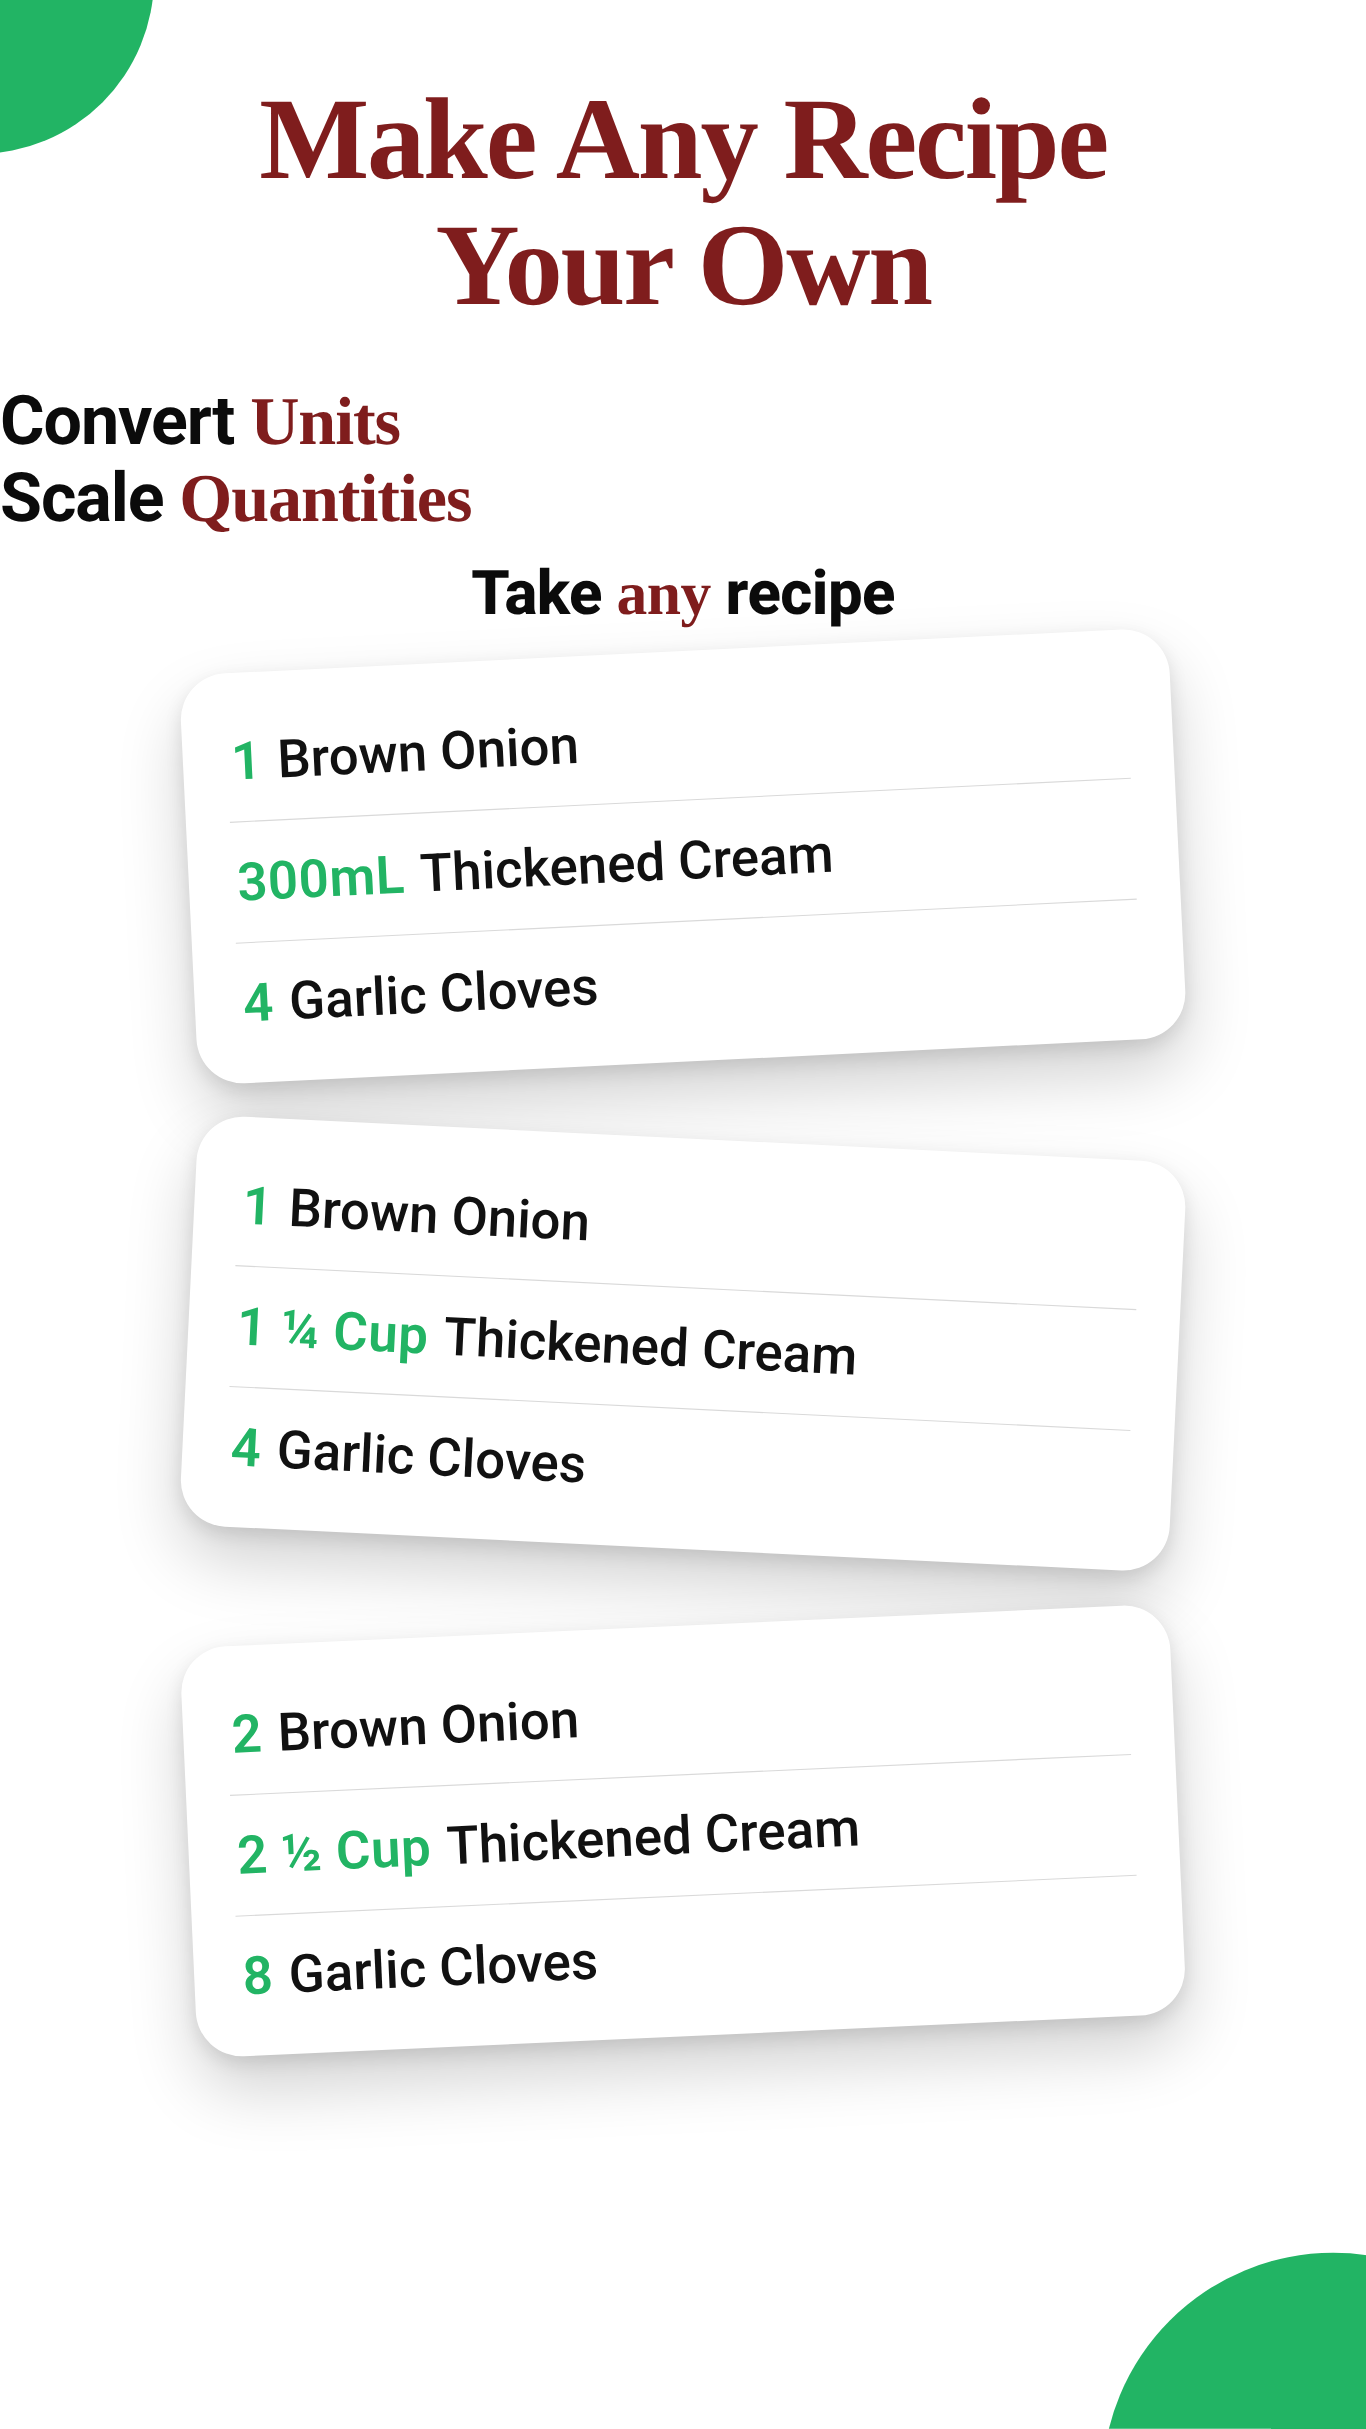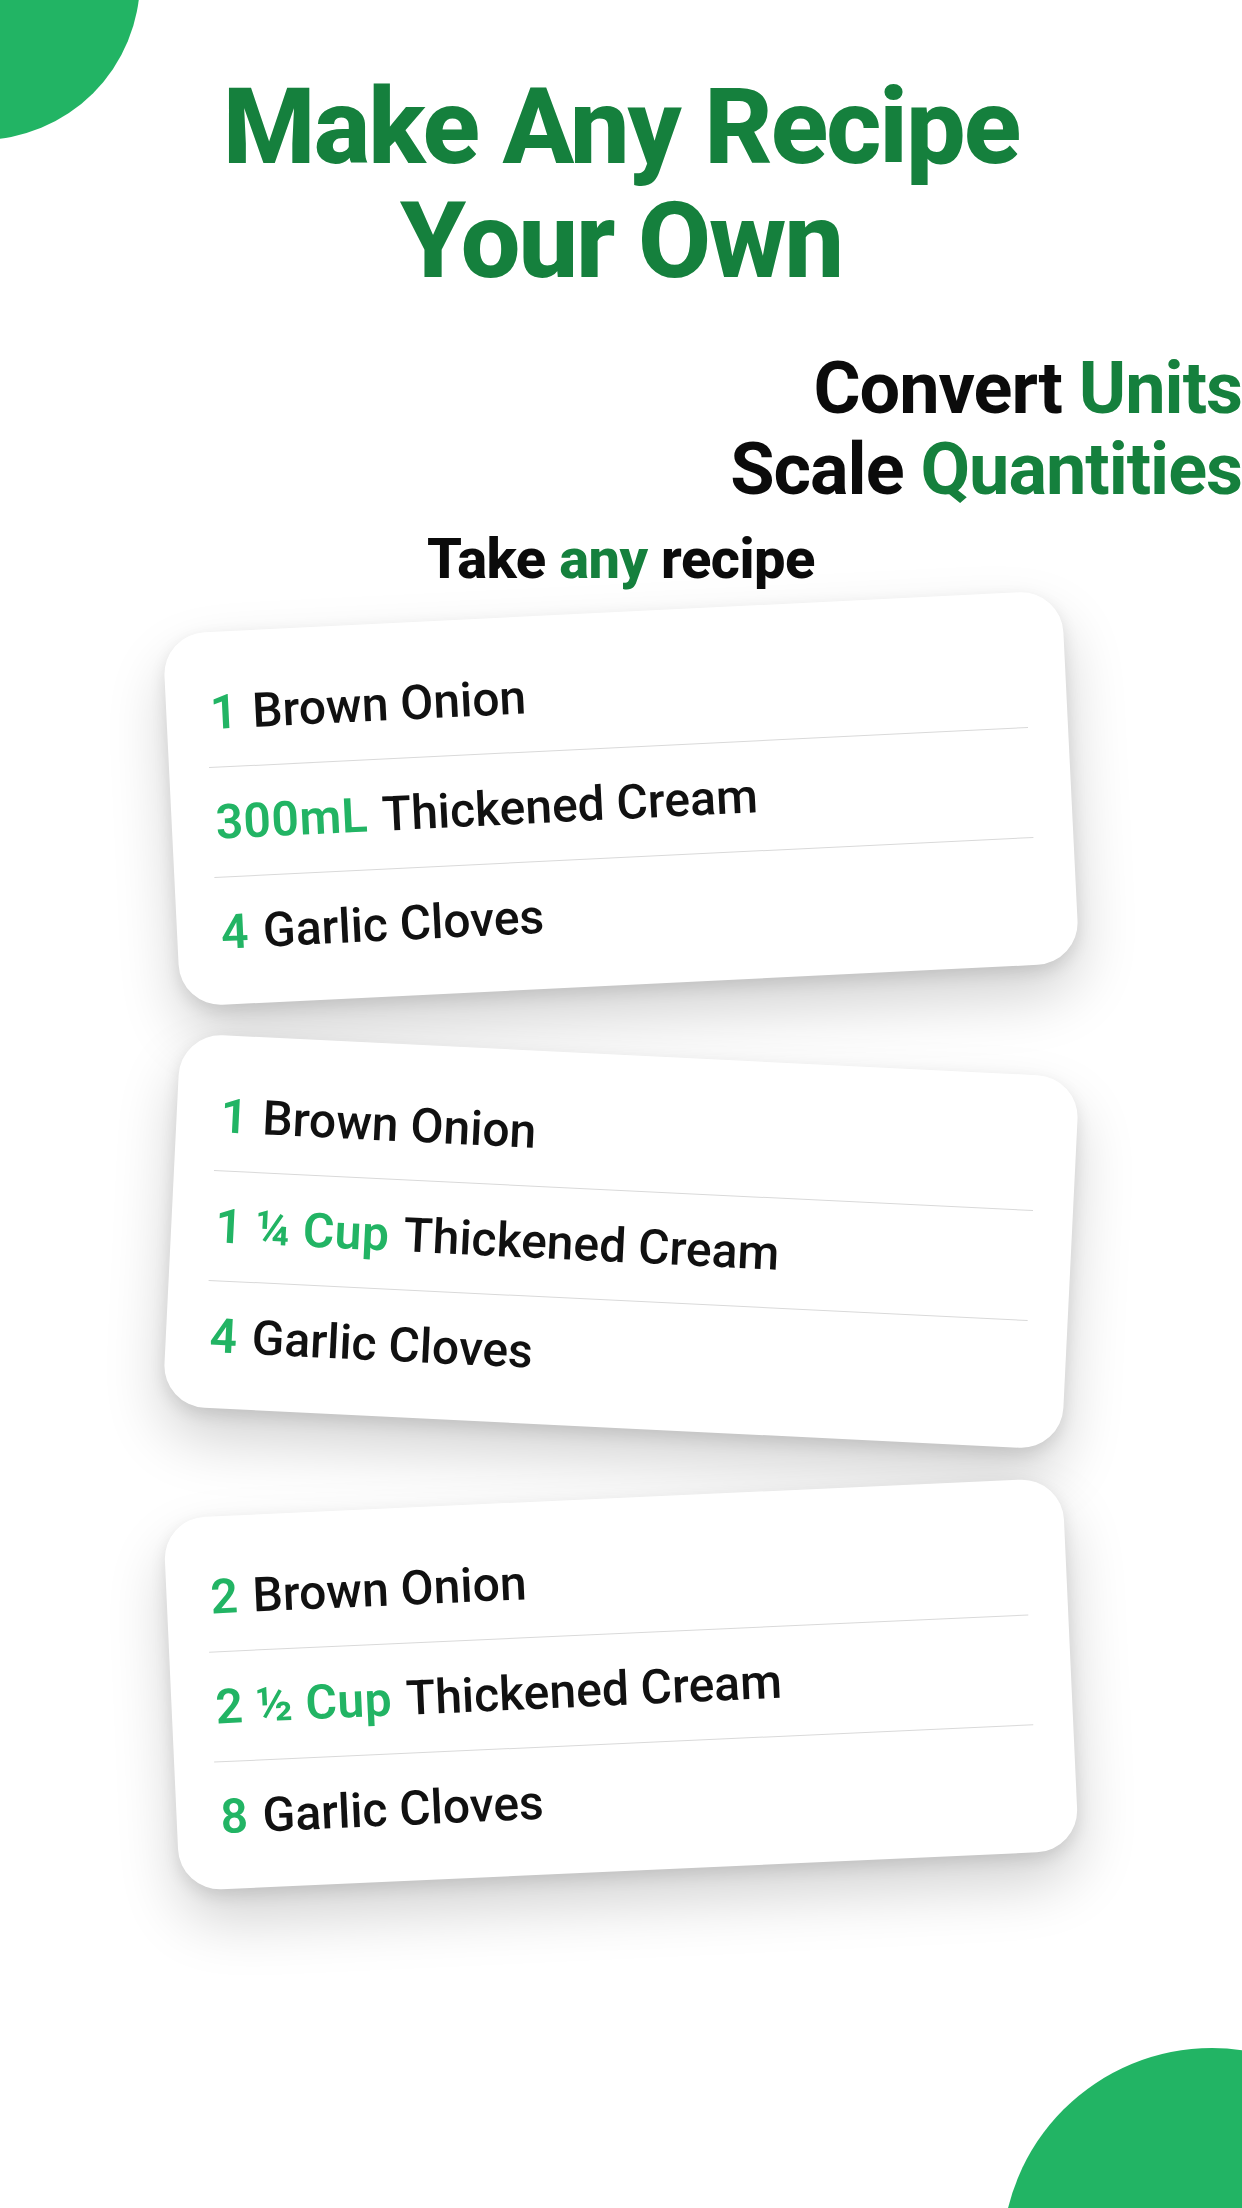--- a/index.html
+++ b/index.html
@@ -4,21 +4,21 @@
 <style>
   * { margin: 0; padding: 0; box-sizing: border-box; }
   html, body { width: 1242px; height: 2208px; overflow: hidden; }
   body {
     font-family: -apple-system, BlinkMacSystemFont, "Segoe UI", Roboto, Helvetica, Arial, sans-serif;
     background: #ffffff;
     position: relative;
     color: #0b0b0b;
   }
 
-  .green { color: #15803d; }
+  .green { color: #7f1d1d; font-family: Liberation Serif, serif; }
 
   
   .blob-tl {
     position: absolute;
     top: -180px;
     left: -180px;
     width: 320px;
     height: 320px;
     border-radius: 50%;
     background: #22b464;
@@ -66,23 +66,23 @@
 
   h1.hero {
     text-align: center;
     font-weight: 800;
     font-size: 106px;
     line-height: 1.08;
     letter-spacing: -2px;
     margin-bottom: 50px;
   }
   h2.sub {
-    text-align: right;
+    text-align: left;
     font-weight: 700;
-    font-size: 72px;
+    font-size: 62px;
     line-height: 1.12;
     letter-spacing: -1px;
   }
 
   .section-title {
     text-align: center;
     font-weight: 800;
     font-size: 56px;
     letter-spacing: -0.5px;
     margin: 16px 0 20px;

